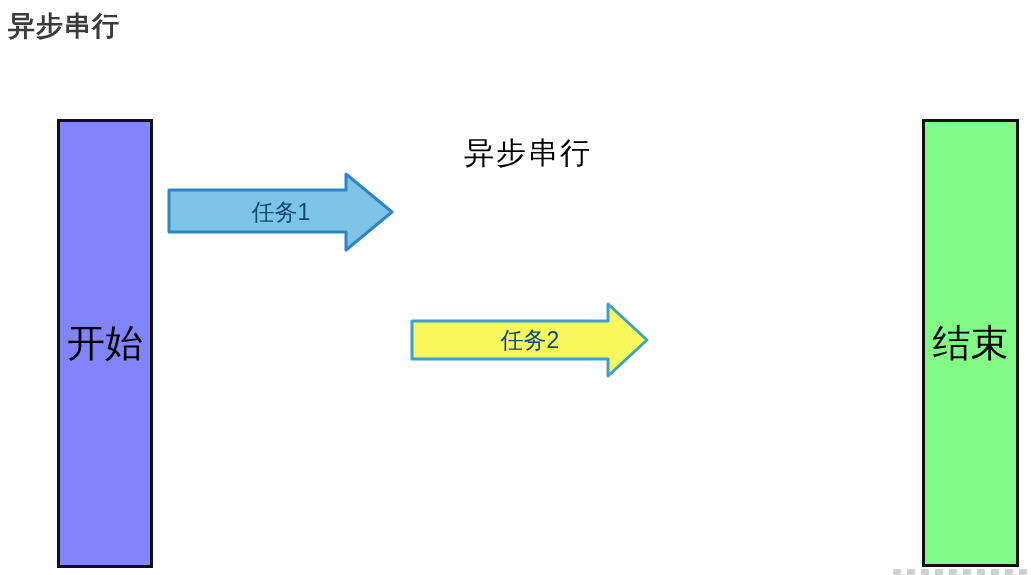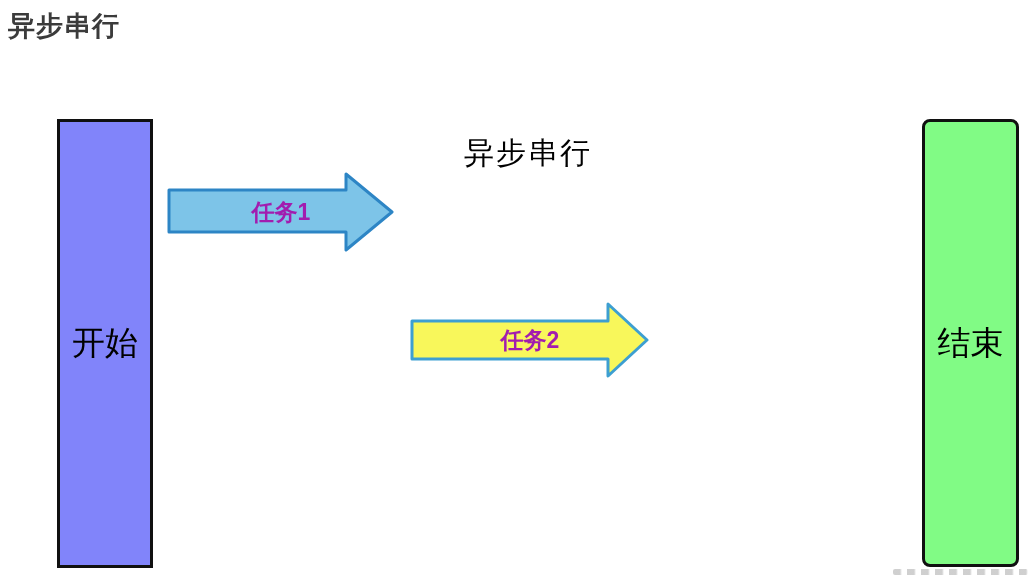--- a/index.html
+++ b/index.html
@@ -48,45 +48,44 @@
     left: 57px;
     top: 119px;
     width: 96px;
     height: 449px;
   }
   .node-end {
     left: 922px;
     top: 119px;
     width: 97px;
     height: 448px;
-    border-radius: 8px;
   }
   .node-label {
-    font-size: 33px;
+    font-size: 38px;
     font-weight: 400;
     color: #000000;
     white-space: nowrap;
   }
   .task-arrow {
     position: absolute;
     display: flex;
     align-items: center;
     justify-content: center;
   }
   .task-arrow svg {
     position: absolute;
     left: 0;
     top: 0;
   }
   .task-label {
     position: relative;
     z-index: 2;
     font-size: 23px;
-    font-weight: 700;
-    color: #a21caf;
+    font-weight: 400;
+    color: #0c4a6e;
     white-space: nowrap;
   }
   .arrow-1 { left: 167px; top: 171px; width: 228px; height: 82px; }
   .arrow-2 { left: 410px; top: 301px; width: 240px; height: 78px; }
   .arrow-3 { left: 672px; top: 451px; width: 236px; height: 78px; }
   .watermark-fragment {
     position: absolute;
     left: 893px;
     top: 569px;
     width: 135px;

